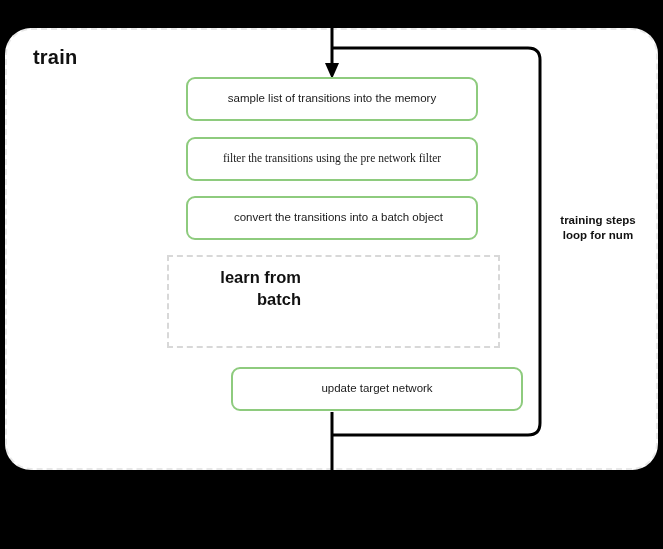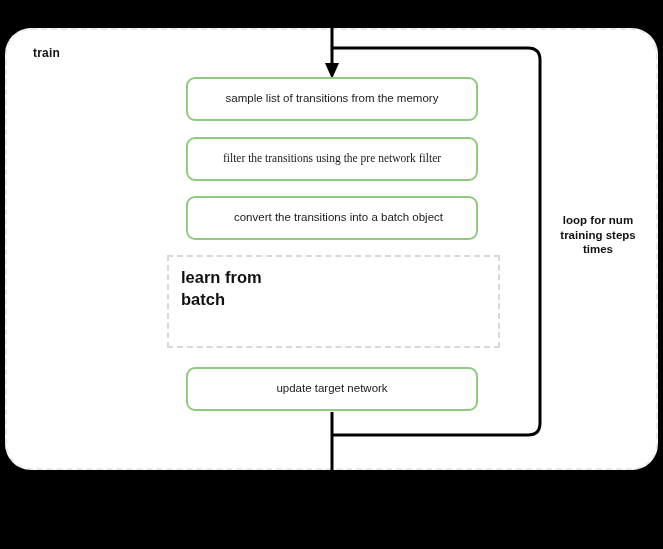--- a/index.html
+++ b/index.html
@@ -25,21 +25,21 @@
     box-sizing: border-box;
     background: #ffffff;
     border: 2px dashed #e8e8e8;
     border-radius: 26px;
   }
 
   #train-title {
     position: absolute;
     left: 33px;
     top: 46px;
-    font-size: 12px;
+    font-size: 20px;
     font-weight: bold;
     color: #111111;
     letter-spacing: 0.2px;
   }
 
   
   .step-box {
     position: absolute;
     left: 186px;
     width: 292px;
@@ -55,32 +55,33 @@
   .step-box .step-label {
     font-size: 11.5px;
     color: #1a1a1a;
     line-height: 1.2;
     text-align: center;
   }
 
   #step-sample       { top: 77px; }
   #step-filter       { top: 137px; font-family: Liberation Serif, serif; }
   #step-convert      { top: 196px; padding-left: 13px; }
-  #step-update-target{ top: 367px; }
+  #step-update-target{ top: 367px; margin-left: 45px; }
 
   
   #learn-block {
     position: absolute;
     left: 167px;
     top: 255px;
     width: 333px;
     height: 93px;
     box-sizing: border-box;
     background: #ffffff;
     border: 2px dashed #d8d8d8;
+    text-align: right;
   }
   #learn-block-title {
     position: absolute;
     left: 12px;
     top: 9px;
     font-size: 16.5px;
     font-weight: bold;
     color: #111111;
     line-height: 1.35;
     width: 120px;
@@ -121,36 +122,35 @@
   <path d="M332,0 L332,68" fill="none" stroke="#000000" stroke-width="3"></path>
 
   <polygon points="332,79 325,63 339,63" fill="#000000"></polygon>
 
   <path d="M332,48 L528,48 Q540,48 540,60 L540,423 Q540,435 528,435 L332,435" fill="none" stroke="#000000" stroke-width="3" stroke-linecap="butt"></path>
 
   <path d="M332,412 L332,472" fill="none" stroke="#000000" stroke-width="3"></path>
 </svg>
 
 <div class="step-box" id="step-sample">
-  <span class="step-label">sample list of transitions from the memory</span>
+  <span class="step-label">sample list of transitions into the memory</span>
 </div>
 
 <div class="step-box" id="step-filter">
   <span class="step-label">filter the transitions using the pre network filter</span>
 </div>
 
 <div class="step-box" id="step-convert">
   <span class="step-label">convert the transitions into a batch object</span>
 </div>
 
 <div id="learn-block">
   <div id="learn-block-title">learn from batch</div>
 </div>
 
 <div class="step-box" id="step-update-target">
   <span class="step-label">update target network</span>
 </div>
 
 <div id="loop-caption">
+  <div>training steps</div>
   <div>loop for num</div>
-  <div>training steps</div>
-  <div>times</div>
 </div>
 
 </body></html>

